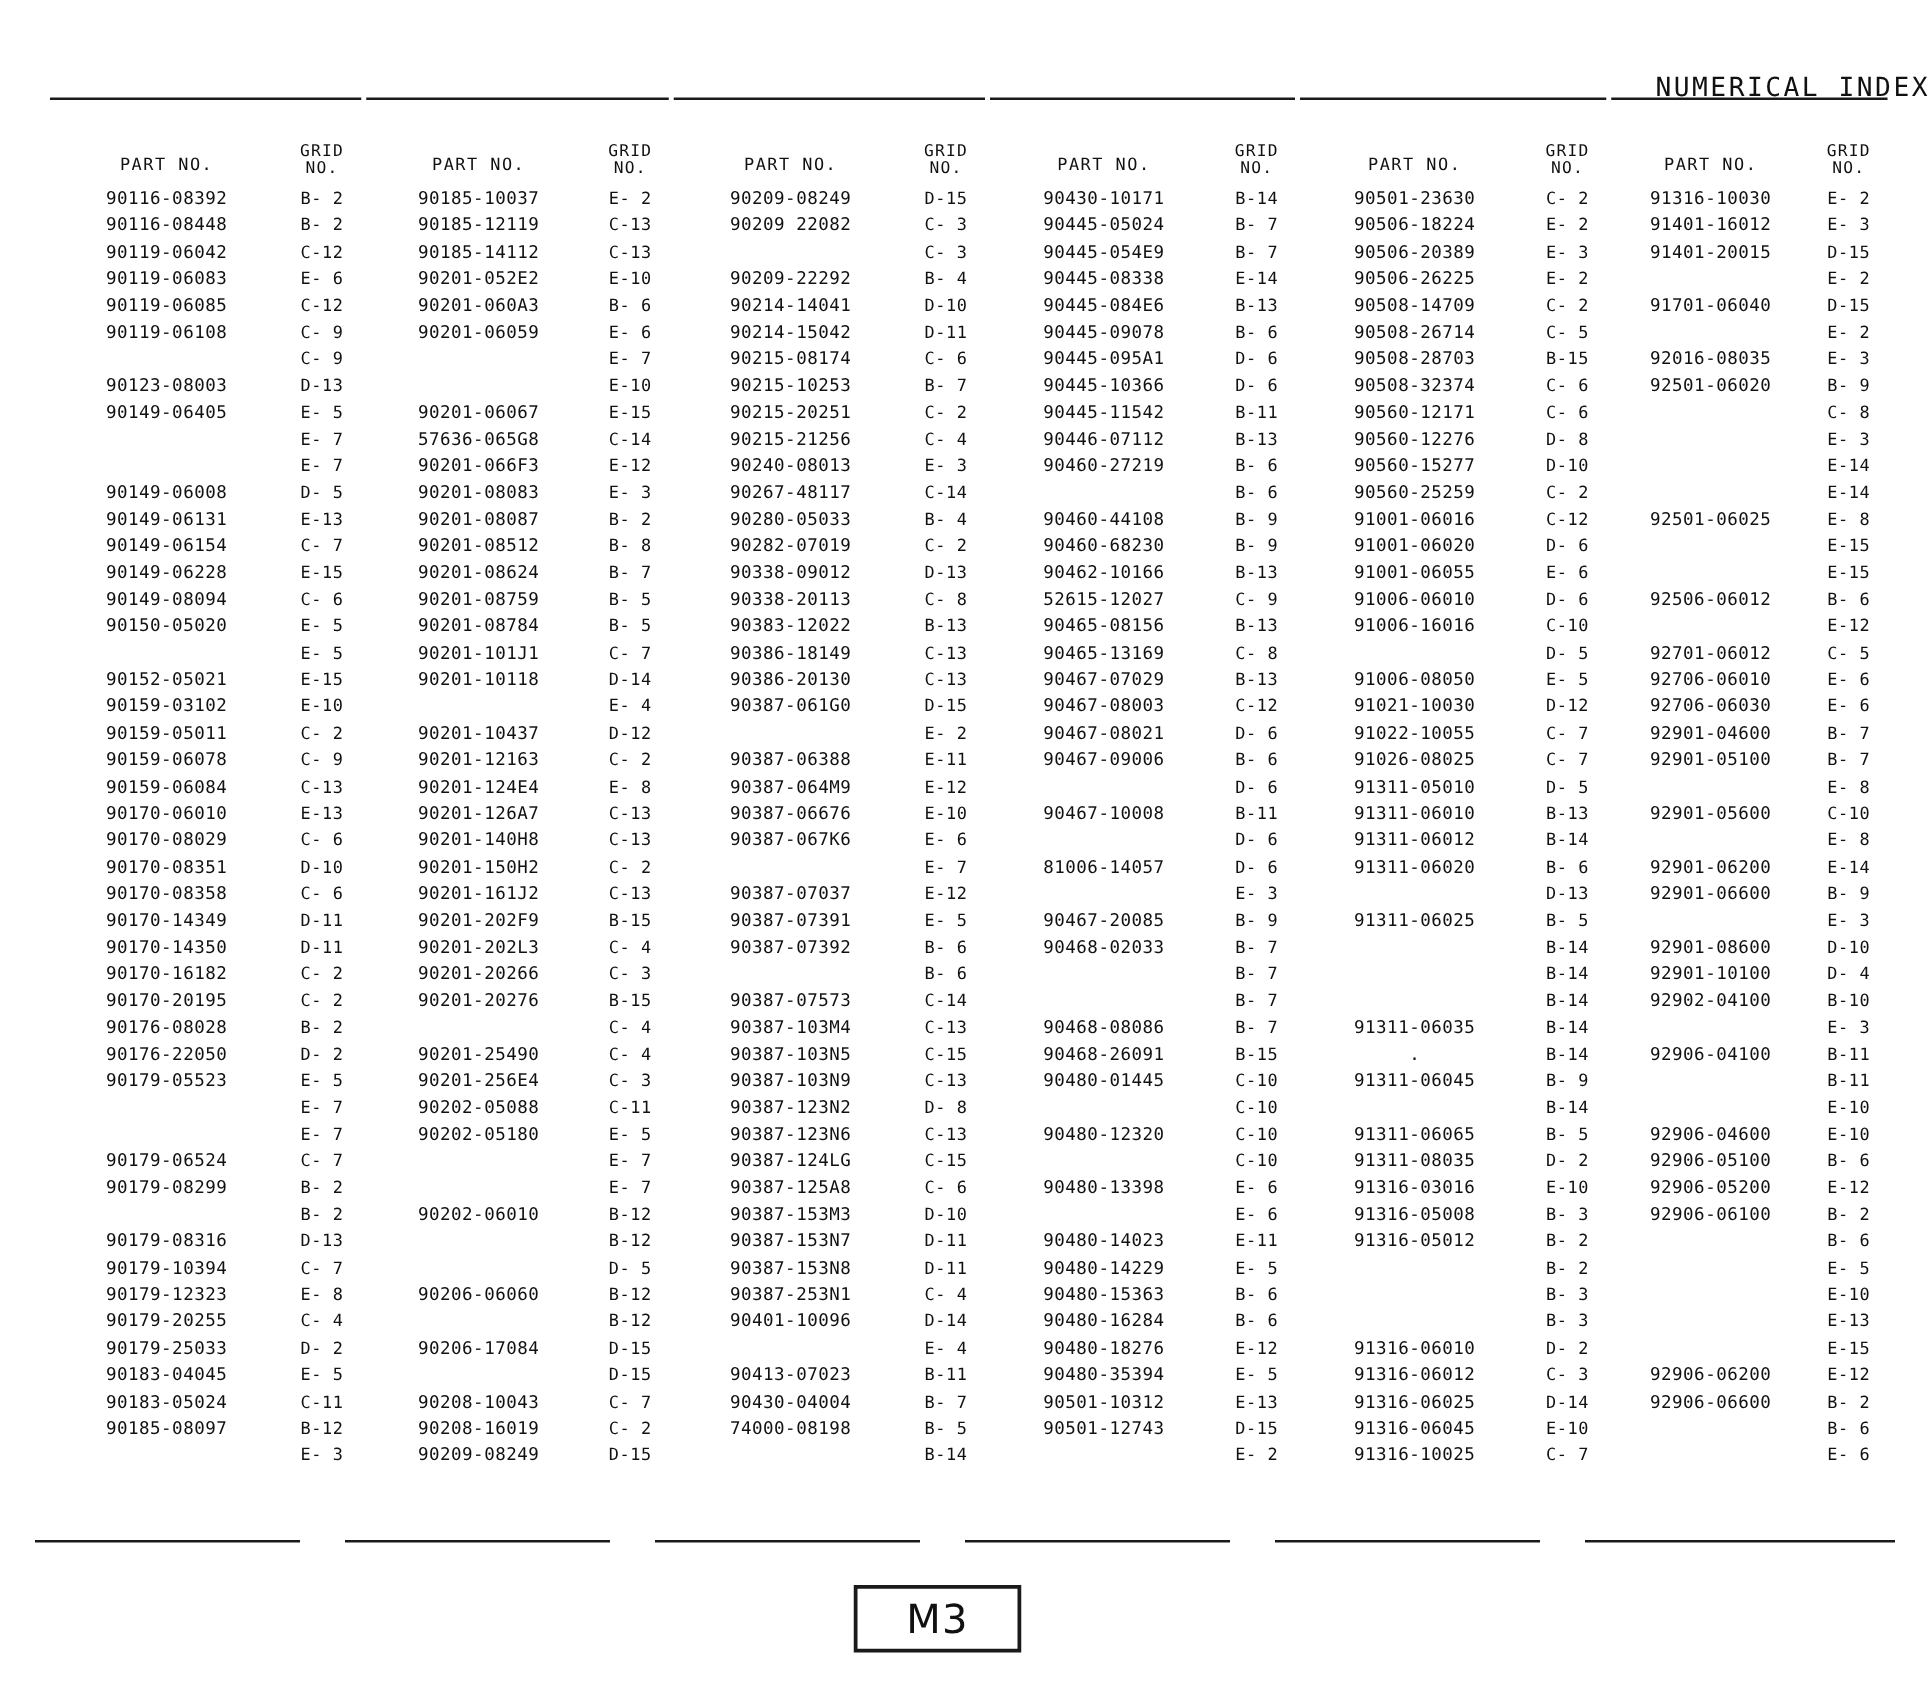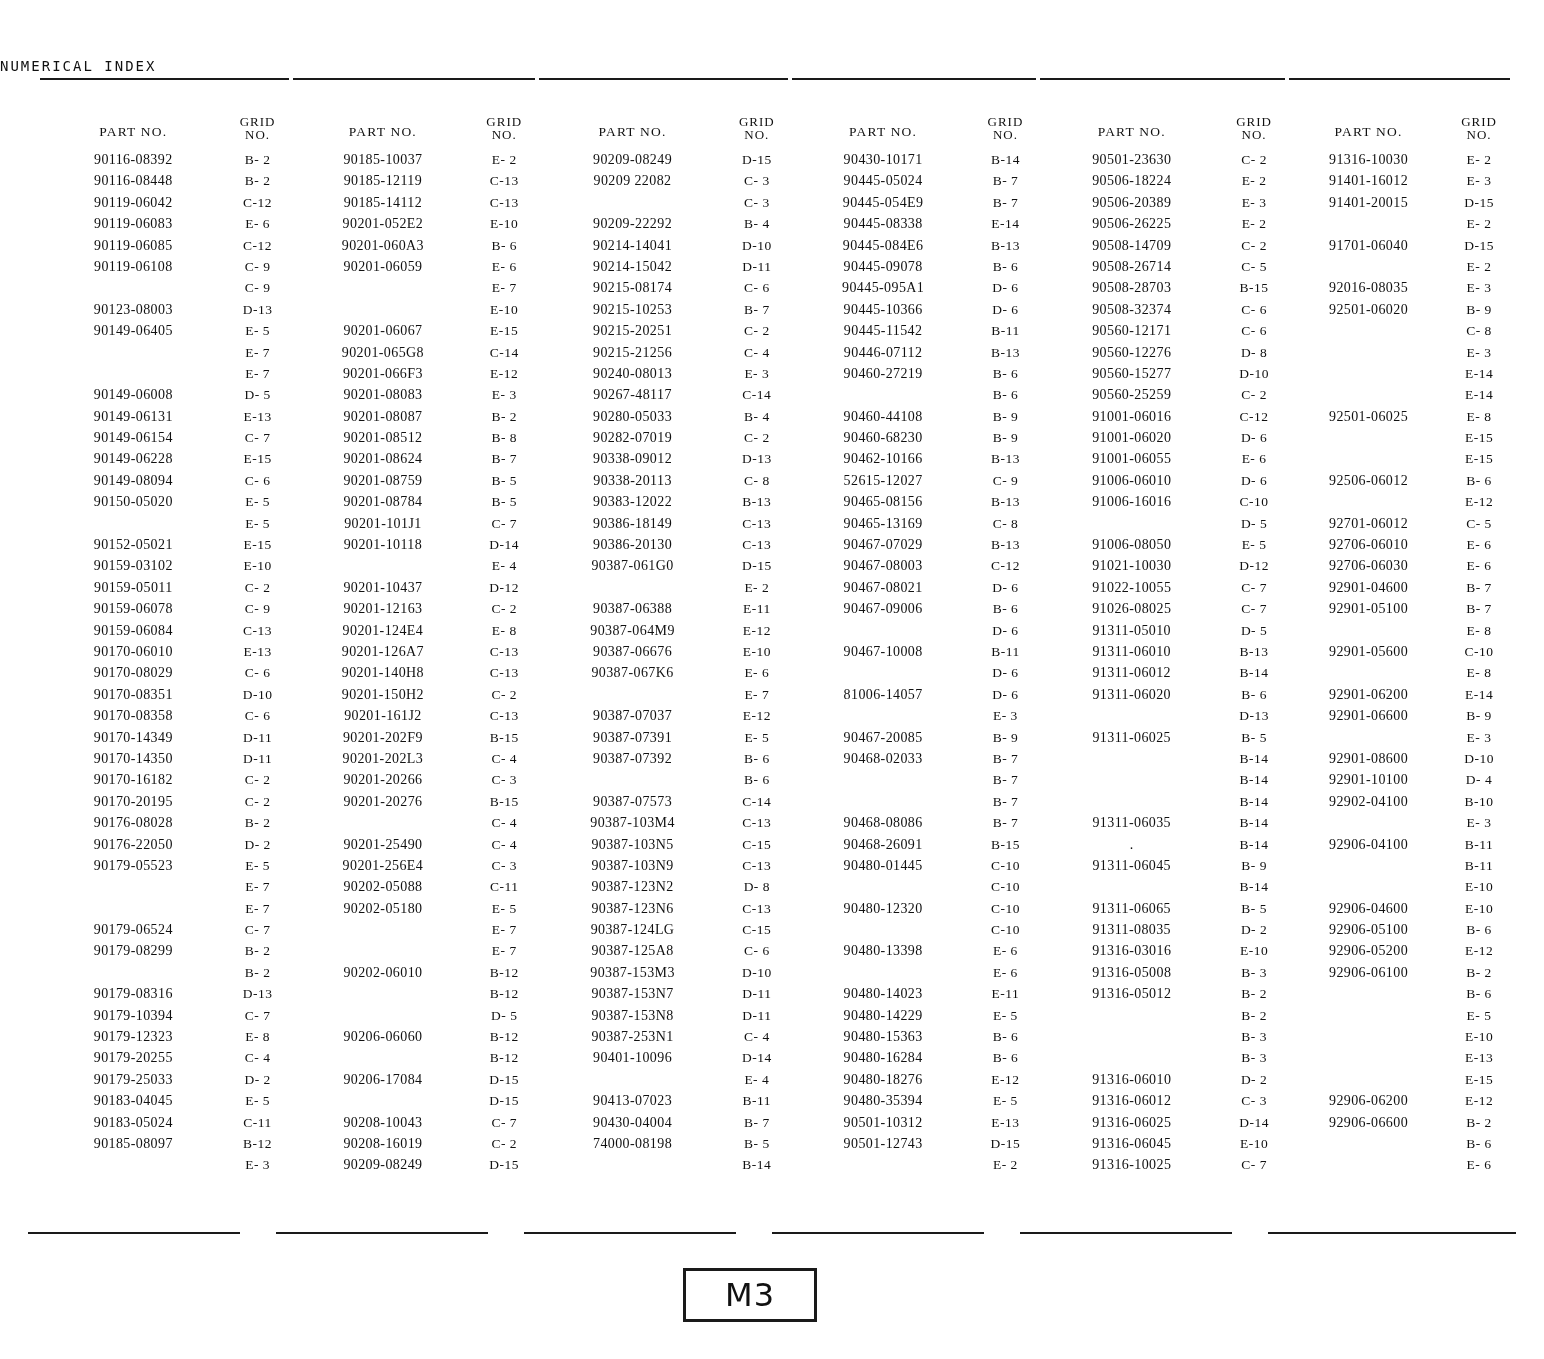--- a/index.html
+++ b/index.html
@@ -19,34 +19,33 @@
     position: relative;
     width: 1544px;
     height: 1359px;
     box-sizing: border-box;
   }
   .doc-title {
     position: absolute;
     top: 58px;
     left: 0;
     width: 100%;
-    text-align: left;
-    font-size: 14px;
+    text-align: right;
+    font-size: 21px;
     letter-spacing: 2px;
     font-family: "DejaVu Sans Mono", monospace;
   }
   .columns {
     position: absolute;
     top: 78px;
     left: 40px;
     width: 1470px;
     display: flex;
     flex-direction: row;
     align-items: flex-start;
-    font-family: Liberation Serif, serif;
   }
   .col {
     position: relative;
     box-sizing: border-box;
   }
   .col-head {
     position: relative;
     height: 62px;
     border-top: 2px solid #1a1a1a;
     display: flex;
@@ -209,21 +208,21 @@
         <div class="col-body">
           <div class="row"><span class="pn">90185-10037</span><span class="gn">E- 2</span></div>
           <div class="row"><span class="pn">90185-12119</span><span class="gn">C-13</span></div>
           <div class="row"><span class="pn">90185-14112</span><span class="gn">C-13</span></div>
           <div class="row"><span class="pn">90201-052E2</span><span class="gn">E-10</span></div>
           <div class="row"><span class="pn">90201-060A3</span><span class="gn">B- 6</span></div>
           <div class="row"><span class="pn">90201-06059</span><span class="gn">E- 6</span></div>
           <div class="row"><span class="pn"></span><span class="gn">E- 7</span></div>
           <div class="row"><span class="pn"></span><span class="gn">E-10</span></div>
           <div class="row"><span class="pn">90201-06067</span><span class="gn">E-15</span></div>
-          <div class="row"><span class="pn">90201-065G8</span><span class="gn">C-14</span></div>
+          <div class="row"><span class="pn">57636-065G8</span><span class="gn">C-14</span></div>
           <div class="row"><span class="pn">90201-066F3</span><span class="gn">E-12</span></div>
           <div class="row"><span class="pn">90201-08083</span><span class="gn">E- 3</span></div>
           <div class="row"><span class="pn">90201-08087</span><span class="gn">B- 2</span></div>
           <div class="row"><span class="pn">90201-08512</span><span class="gn">B- 8</span></div>
           <div class="row"><span class="pn">90201-08624</span><span class="gn">B- 7</span></div>
           <div class="row"><span class="pn">90201-08759</span><span class="gn">B- 5</span></div>
           <div class="row"><span class="pn">90201-08784</span><span class="gn">B- 5</span></div>
           <div class="row"><span class="pn">90201-101J1</span><span class="gn">C- 7</span></div>
           <div class="row"><span class="pn">90201-10118</span><span class="gn">D-14</span></div>
           <div class="row"><span class="pn"></span><span class="gn">E- 4</span></div>

